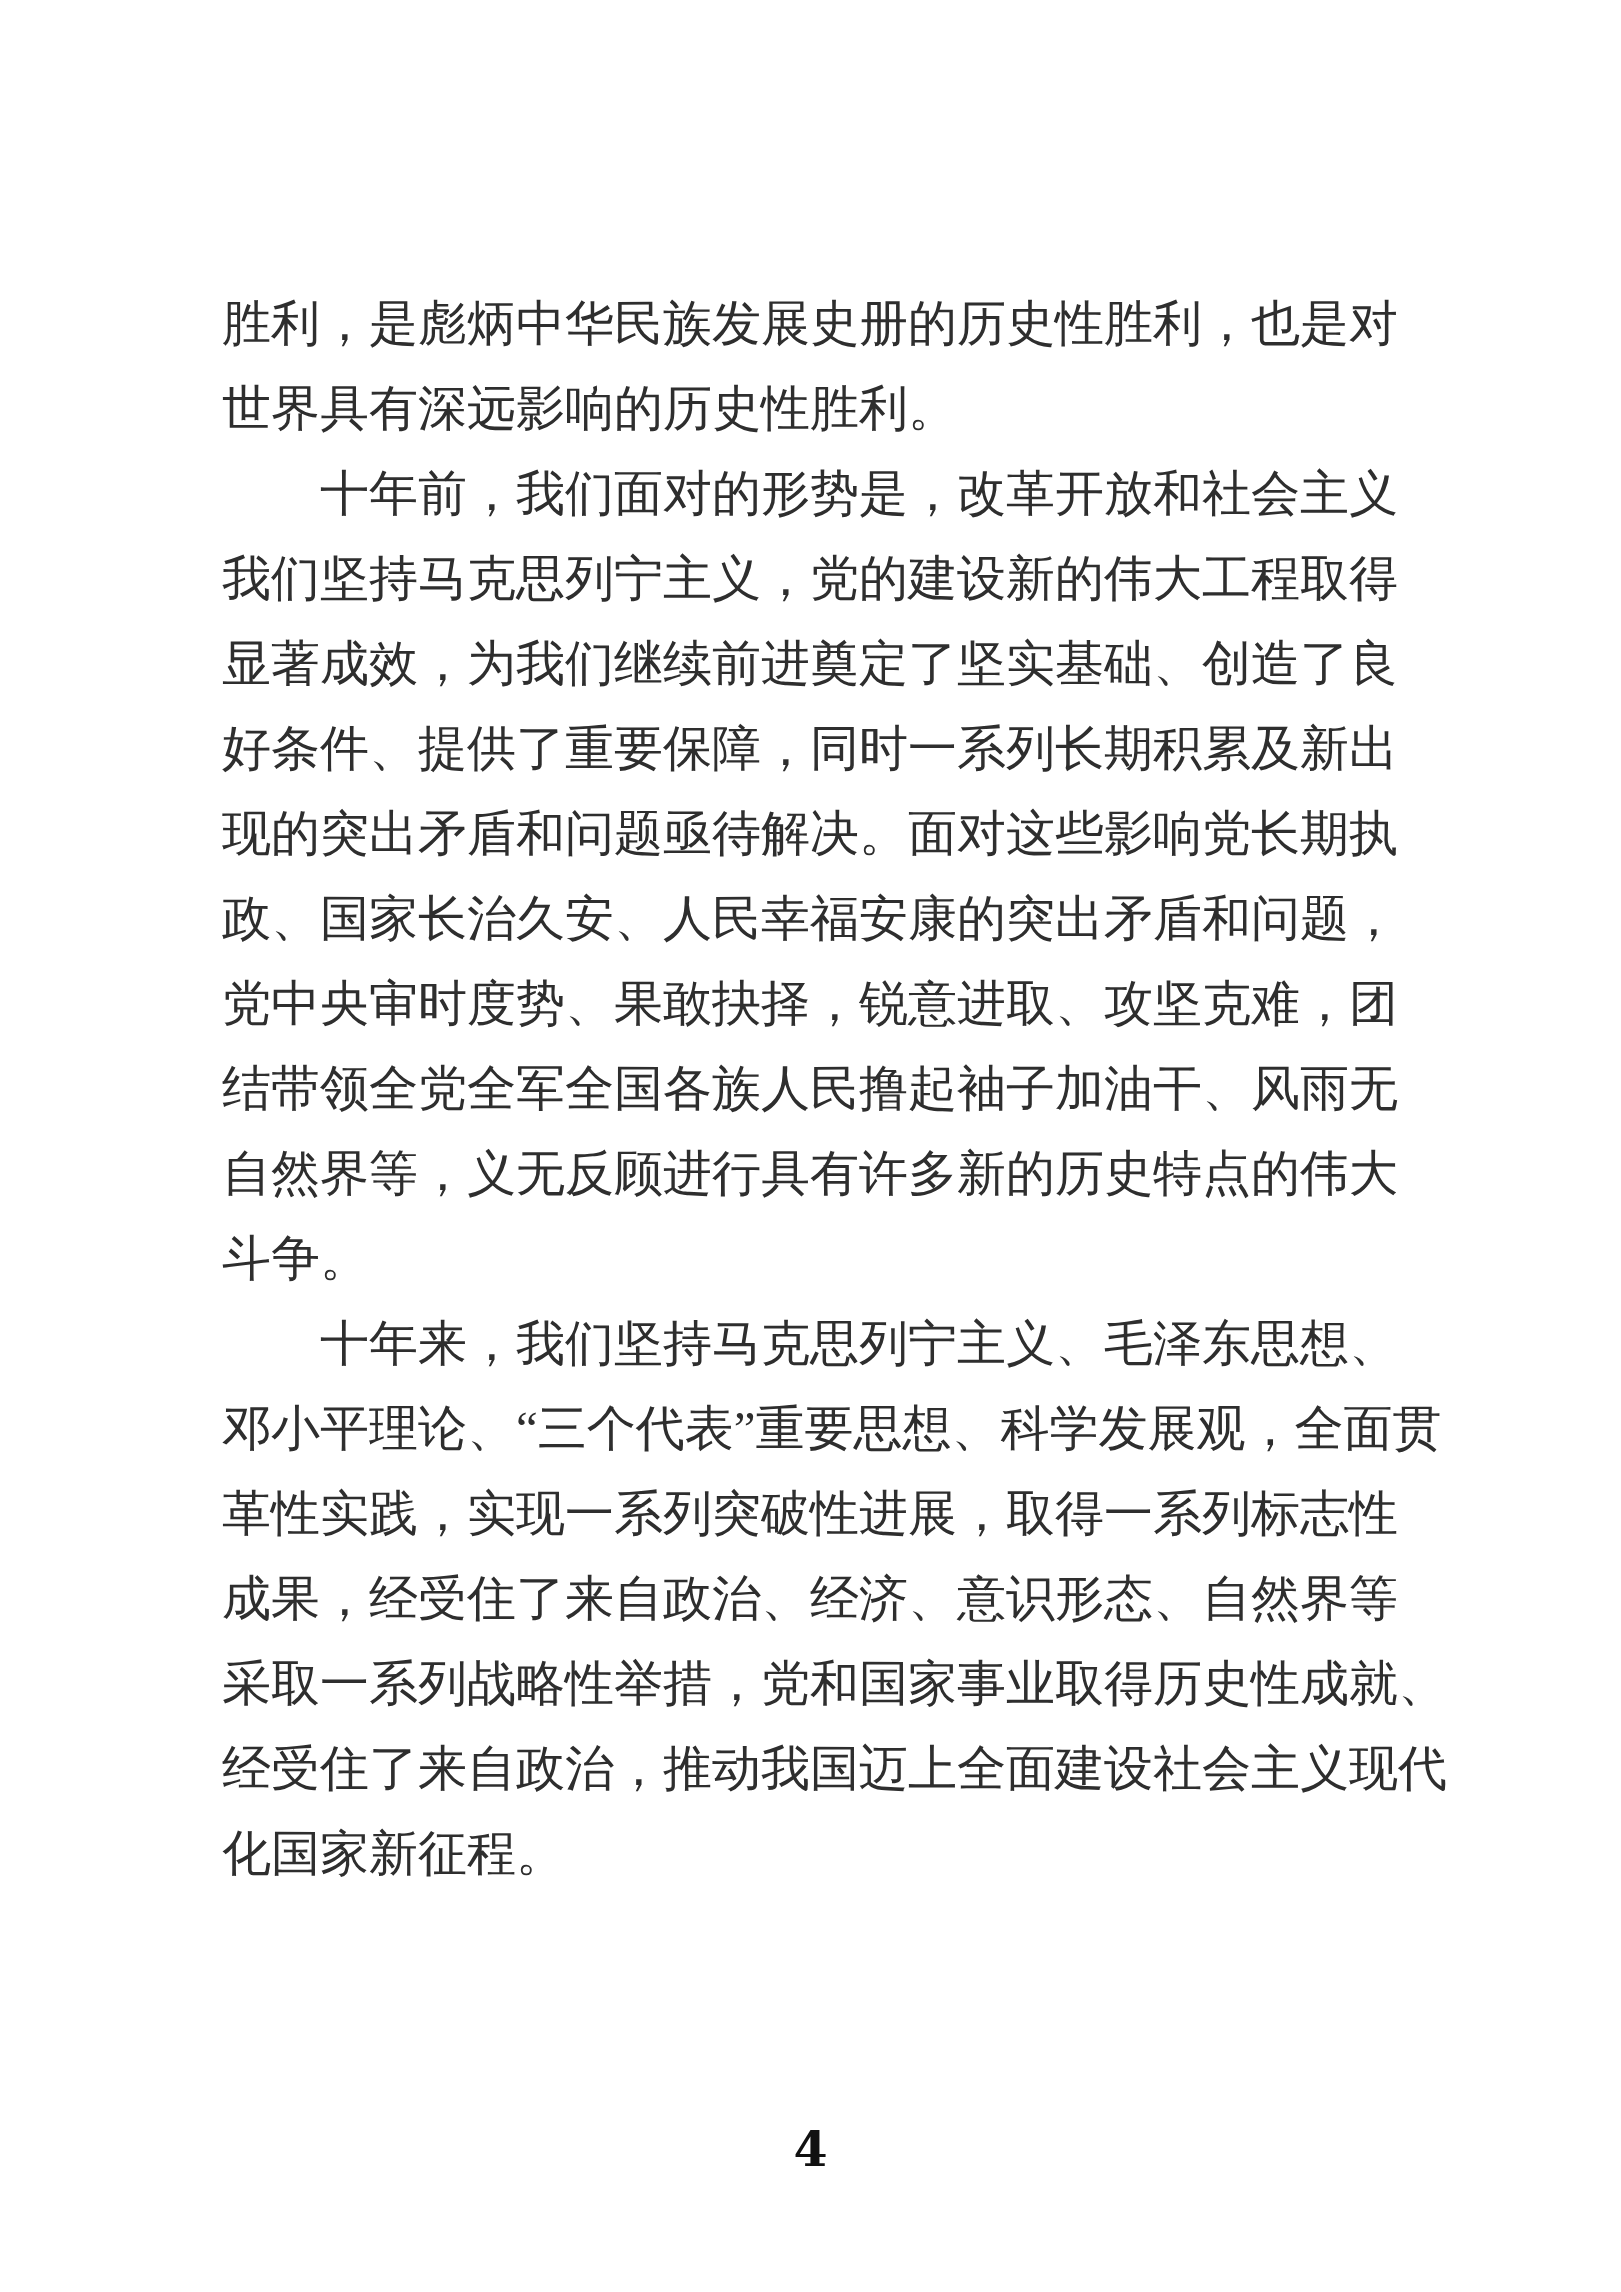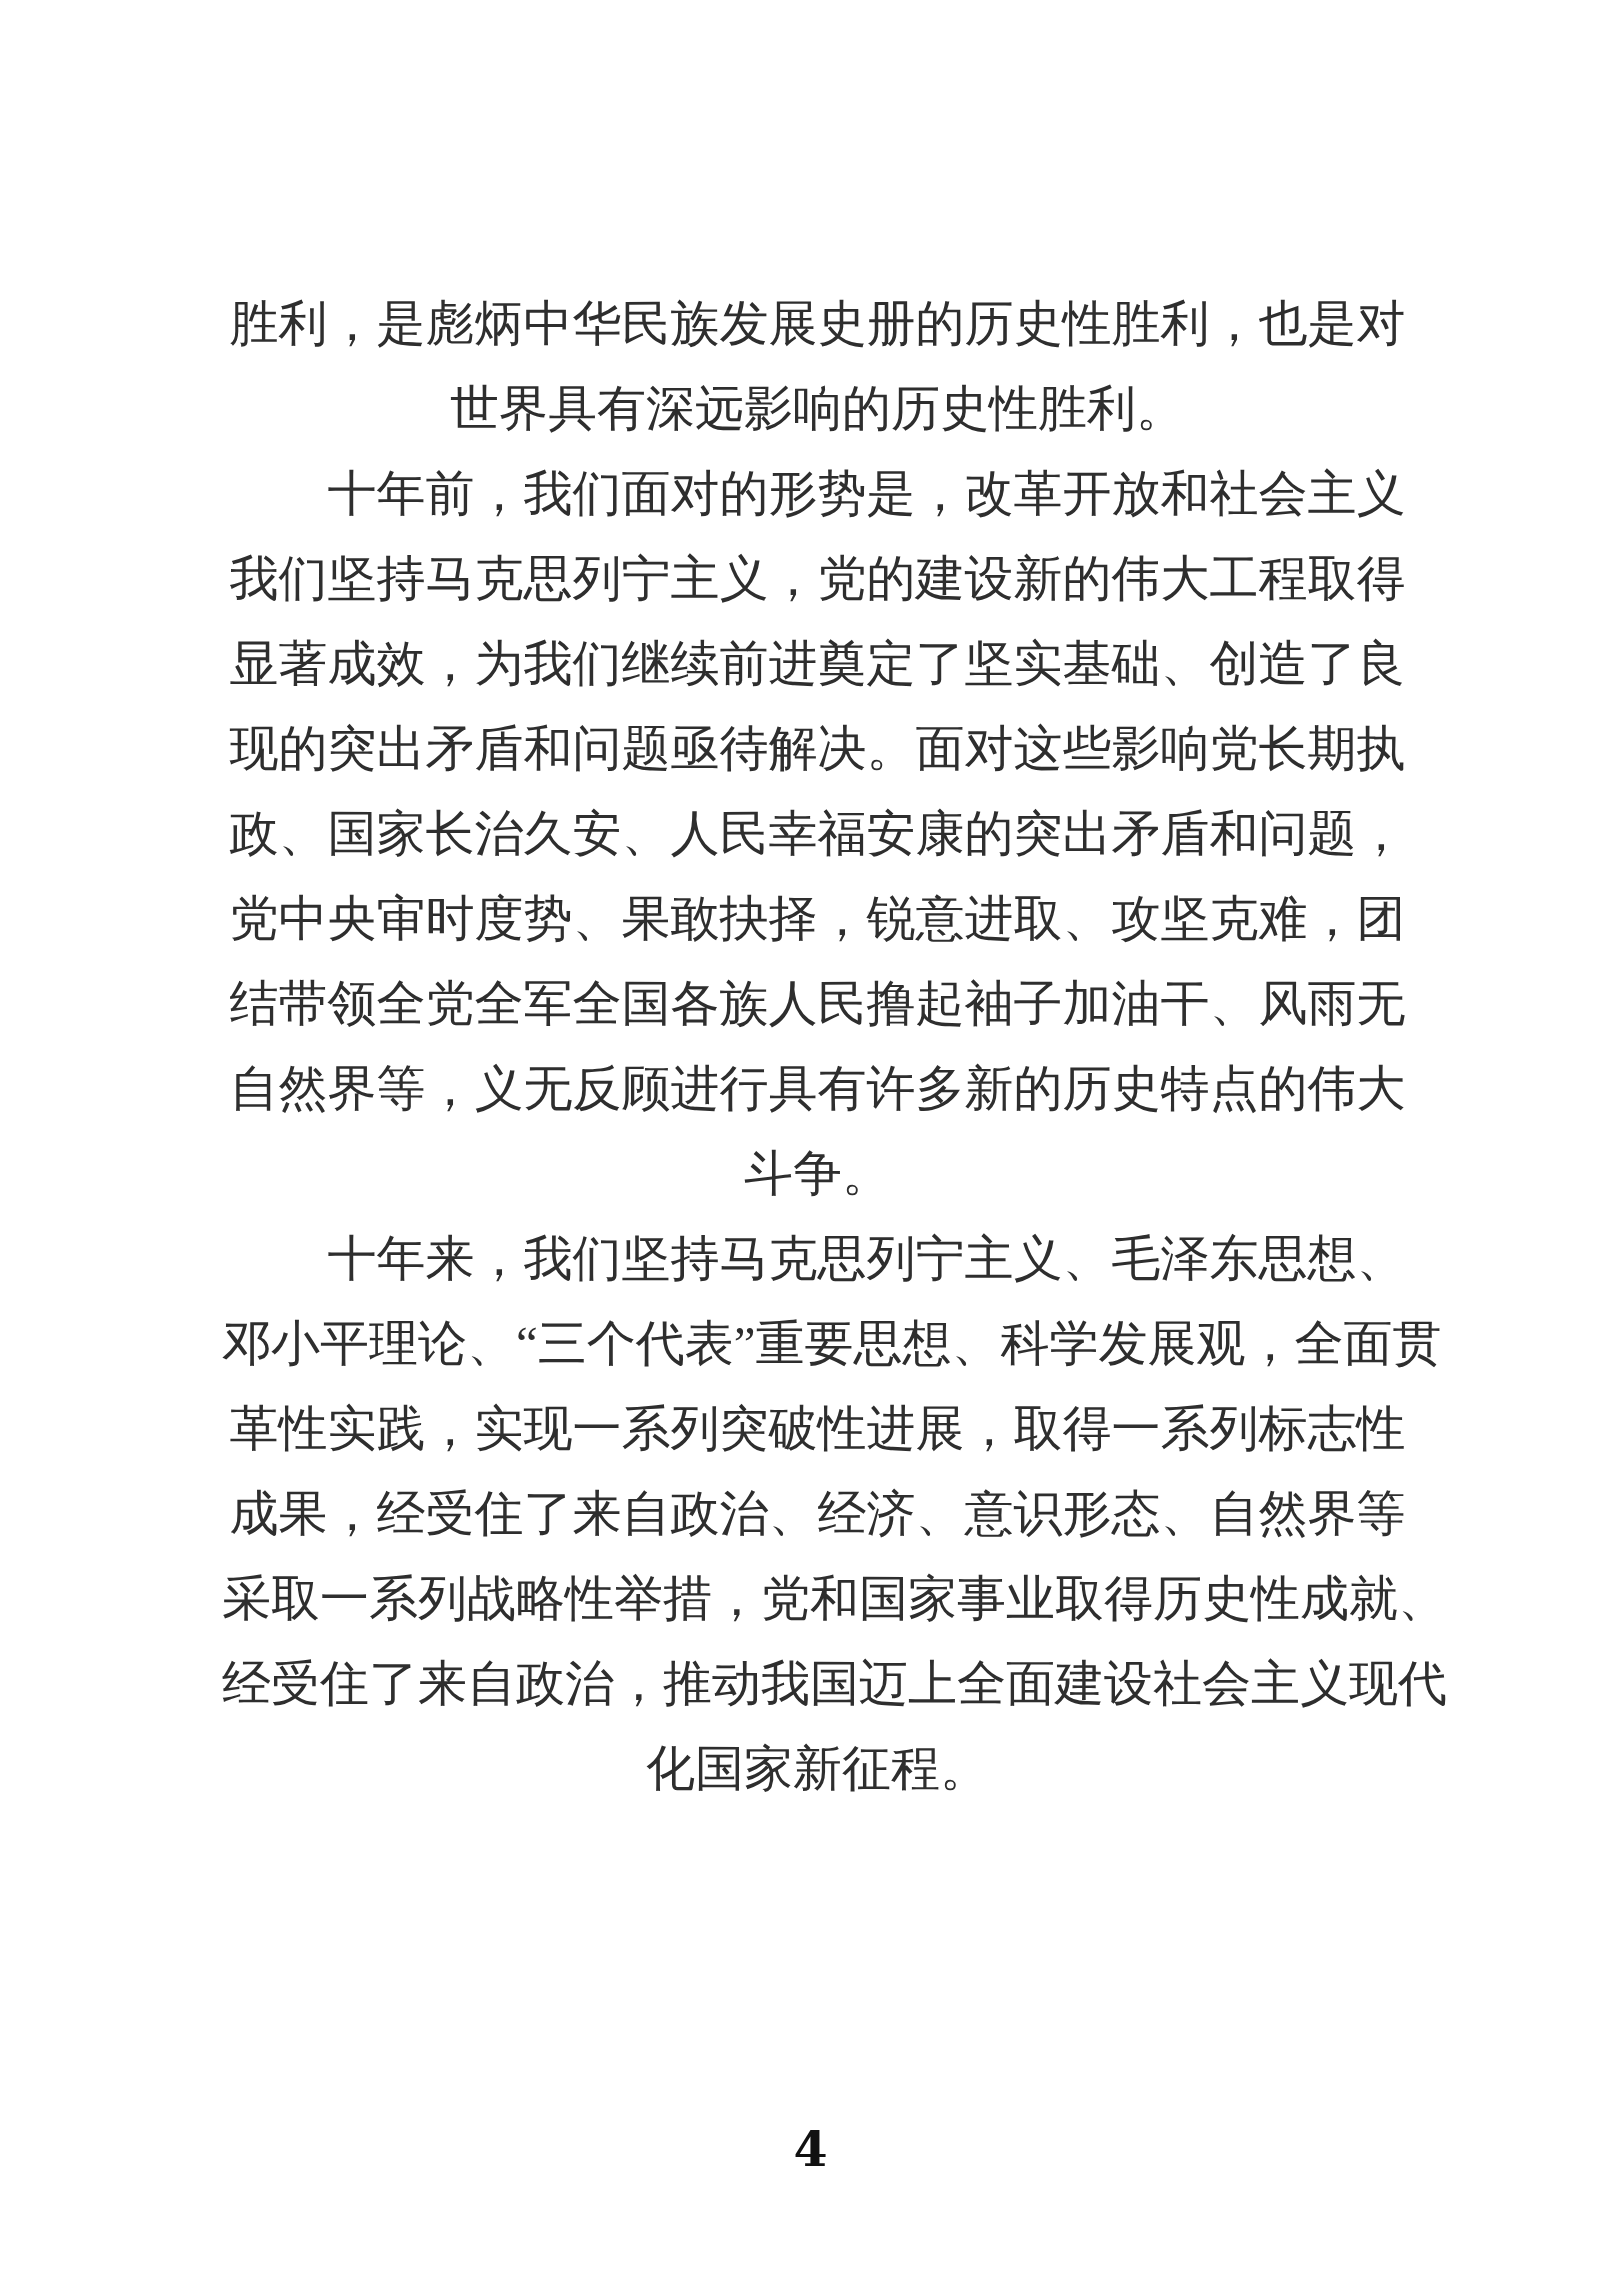--- a/index.html
+++ b/index.html
@@ -16,21 +16,21 @@
   }
   .text-block {
     position: absolute;
     left: 222px;
     top: 281px;
     width: 1191px;
     font-family: "Liberation Serif", serif;
     font-size: 49px;
     line-height: 85px;
     color: #2e2e2e;
-    text-align: center;
+    text-align: left;
   }
   .text-line {
     white-space: pre;
     height: 85px;
   }
   .page-number {
     position: absolute;
     left: 0;
     right: 0;
     top: 2125px;
@@ -45,20 +45,21 @@
 </head>
 <body>
 
 <div class="page">
   <main class="text-block">
     <div class="text-line">胜利，是彪炳中华民族发展史册的历史性胜利，也是对</div>
     <div class="text-line">世界具有深远影响的历史性胜利。</div>
     <div class="text-line">　　十年前，我们面对的形势是，改革开放和社会主义</div>
     <div class="text-line">我们坚持马克思列宁主义，党的建设新的伟大工程取得</div>
     <div class="text-line">显著成效，为我们继续前进奠定了坚实基础、创造了良</div>
+    <div class="text-line">好条件、提供了重要保障，同时一系列长期积累及新出</div>
     <div class="text-line">现的突出矛盾和问题亟待解决。面对这些影响党长期执</div>
     <div class="text-line">政、国家长治久安、人民幸福安康的突出矛盾和问题，</div>
     <div class="text-line">党中央审时度势、果敢抉择，锐意进取、攻坚克难，团</div>
     <div class="text-line">结带领全党全军全国各族人民撸起袖子加油干、风雨无</div>
     <div class="text-line">自然界等，义无反顾进行具有许多新的历史特点的伟大</div>
     <div class="text-line">斗争。</div>
     <div class="text-line">　　十年来，我们坚持马克思列宁主义、毛泽东思想、</div>
     <div class="text-line">邓小平理论、“三个代表”重要思想、科学发展观，全面贯</div>
     <div class="text-line">革性实践，实现一系列突破性进展，取得一系列标志性</div>
     <div class="text-line">成果，经受住了来自政治、经济、意识形态、自然界等</div>

